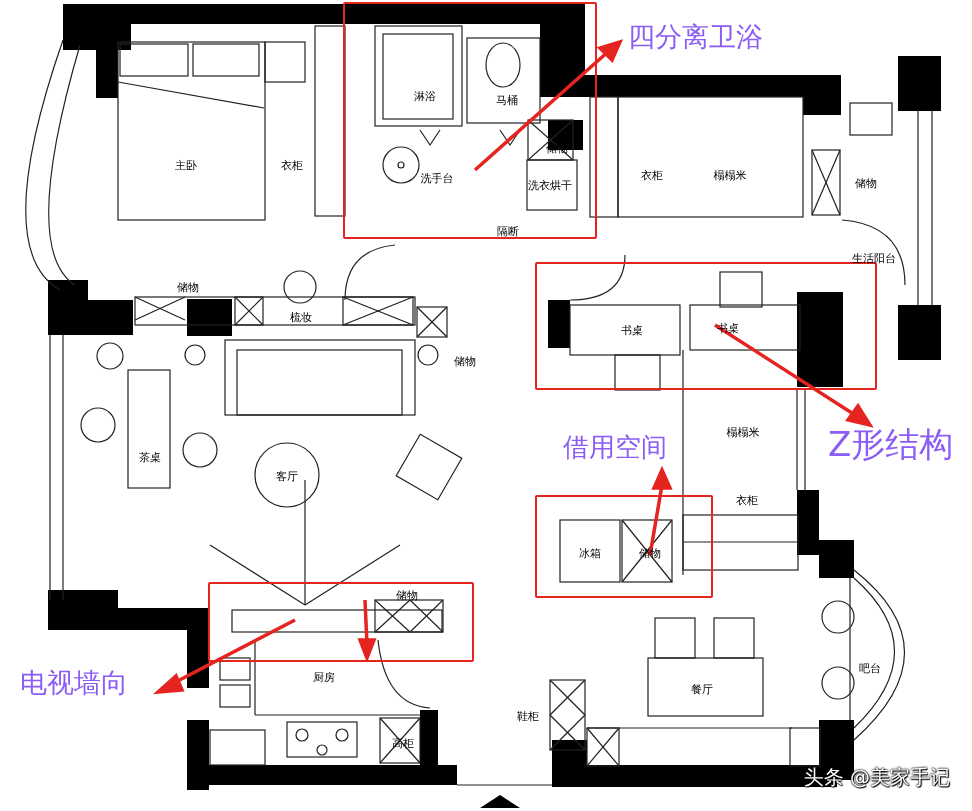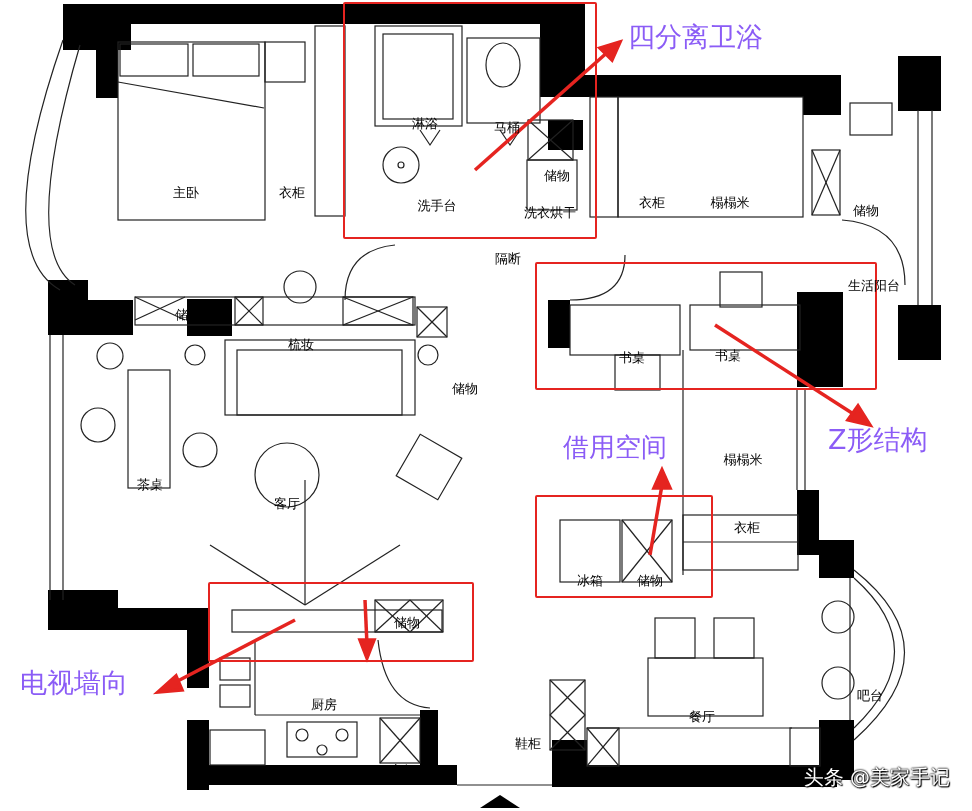--- a/index.html
+++ b/index.html
@@ -1,18 +1,18 @@
 <!DOCTYPE html>
 <html><head>
 <meta charset="utf-8">
 <style>
   html,body{margin:0;padding:0;background:#fff;}
   body{width:972px;height:811px;position:relative;overflow:hidden;font-family:"DejaVu Sans",sans-serif;}
   #plan{position:absolute;left:0;top:0;width:972px;height:811px;}
-  .lbl{position:absolute;font-size:13px;color:#000;font-family:Liberation Mono, monospace;white-space:nowrap;transform:translate(-50%,-50%);margin-top:28px;}
+  .lbl{position:absolute;font-size:11px;color:#000;font-family:Liberation Mono, monospace;white-space:nowrap;transform:translate(-50%,-50%);}
   .ann{position:absolute;color:#8b5cf6;font-family:"DejaVu Sans",sans-serif;white-space:nowrap;line-height:1.12;}
   .ann-box{position:absolute;border:2.5px solid #e52420;border-radius:2px;box-sizing:border-box;}
   .wm{position:absolute;right:22px;bottom:20px;color:#fff;font-size:20px;font-family:"DejaVu Sans",sans-serif;text-shadow:0 0 2px #000,0 0 2px #000,1px 1px 1px #000;}
 </style>
 </head>
 <body>
 
 <svg id="plan" viewBox="0 0 972 811" xmlns="http://www.w3.org/2000/svg">
   <g fill="#000">
 
@@ -216,21 +216,21 @@
 <span class="lbl" style="left:590px;top:553px;">冰箱</span>
 <span class="lbl" style="left:650px;top:553px;">储物</span>
 <span class="lbl" style="left:407px;top:595px;">储物</span>
 <span class="lbl" style="left:324px;top:677px;">厨房</span>
 <span class="lbl" style="left:403px;top:743px;">高柜</span>
 <span class="lbl" style="left:528px;top:716px;">鞋柜</span>
 <span class="lbl" style="left:702px;top:689px;">餐厅</span>
 <span class="lbl" style="left:870px;top:668px;">吧台</span>
 
 <div class="ann" style="left:628px;top:22px;font-size:27px;">四分离卫浴</div>
-<div class="ann" style="left:828px;top:425px;font-size:27px;">
+<div class="ann" style="left:828px;top:425px;font-size:34px;">
   <div>Z形结构</div>
 </div>
 <div class="ann" style="left:563px;top:433px;font-size:26px;">借用空间</div>
 <div class="ann" style="left:20px;top:668px;font-size:27px;">
   <div>电视墙向</div>
 </div>
 
 <div class="wm">头条 @美家手记</div>
 
 </body></html>

